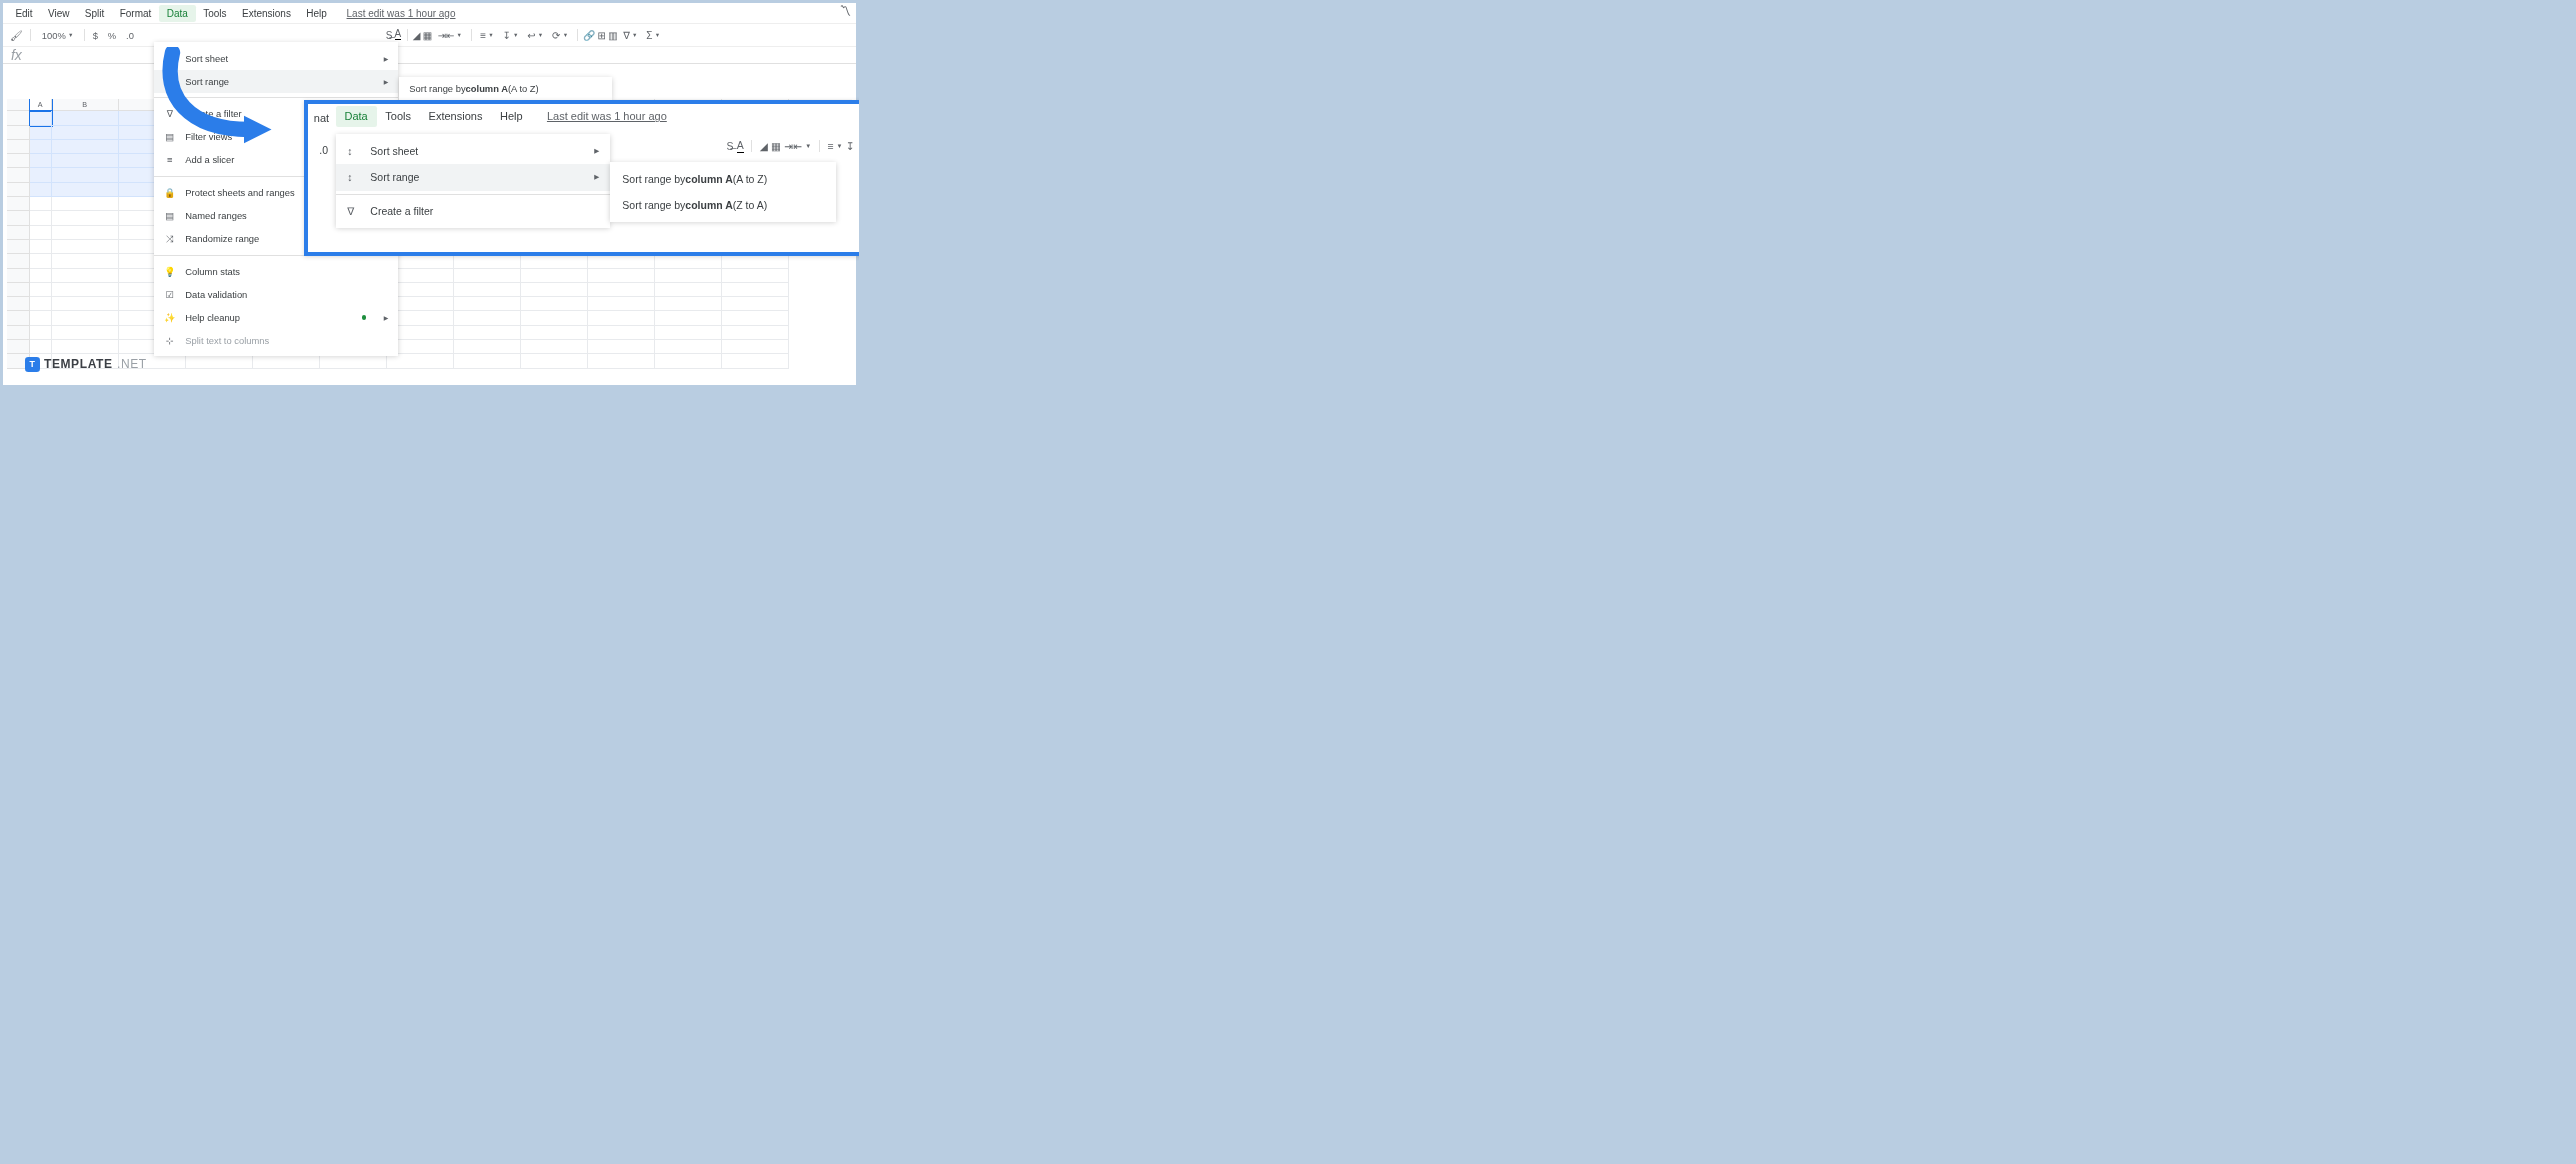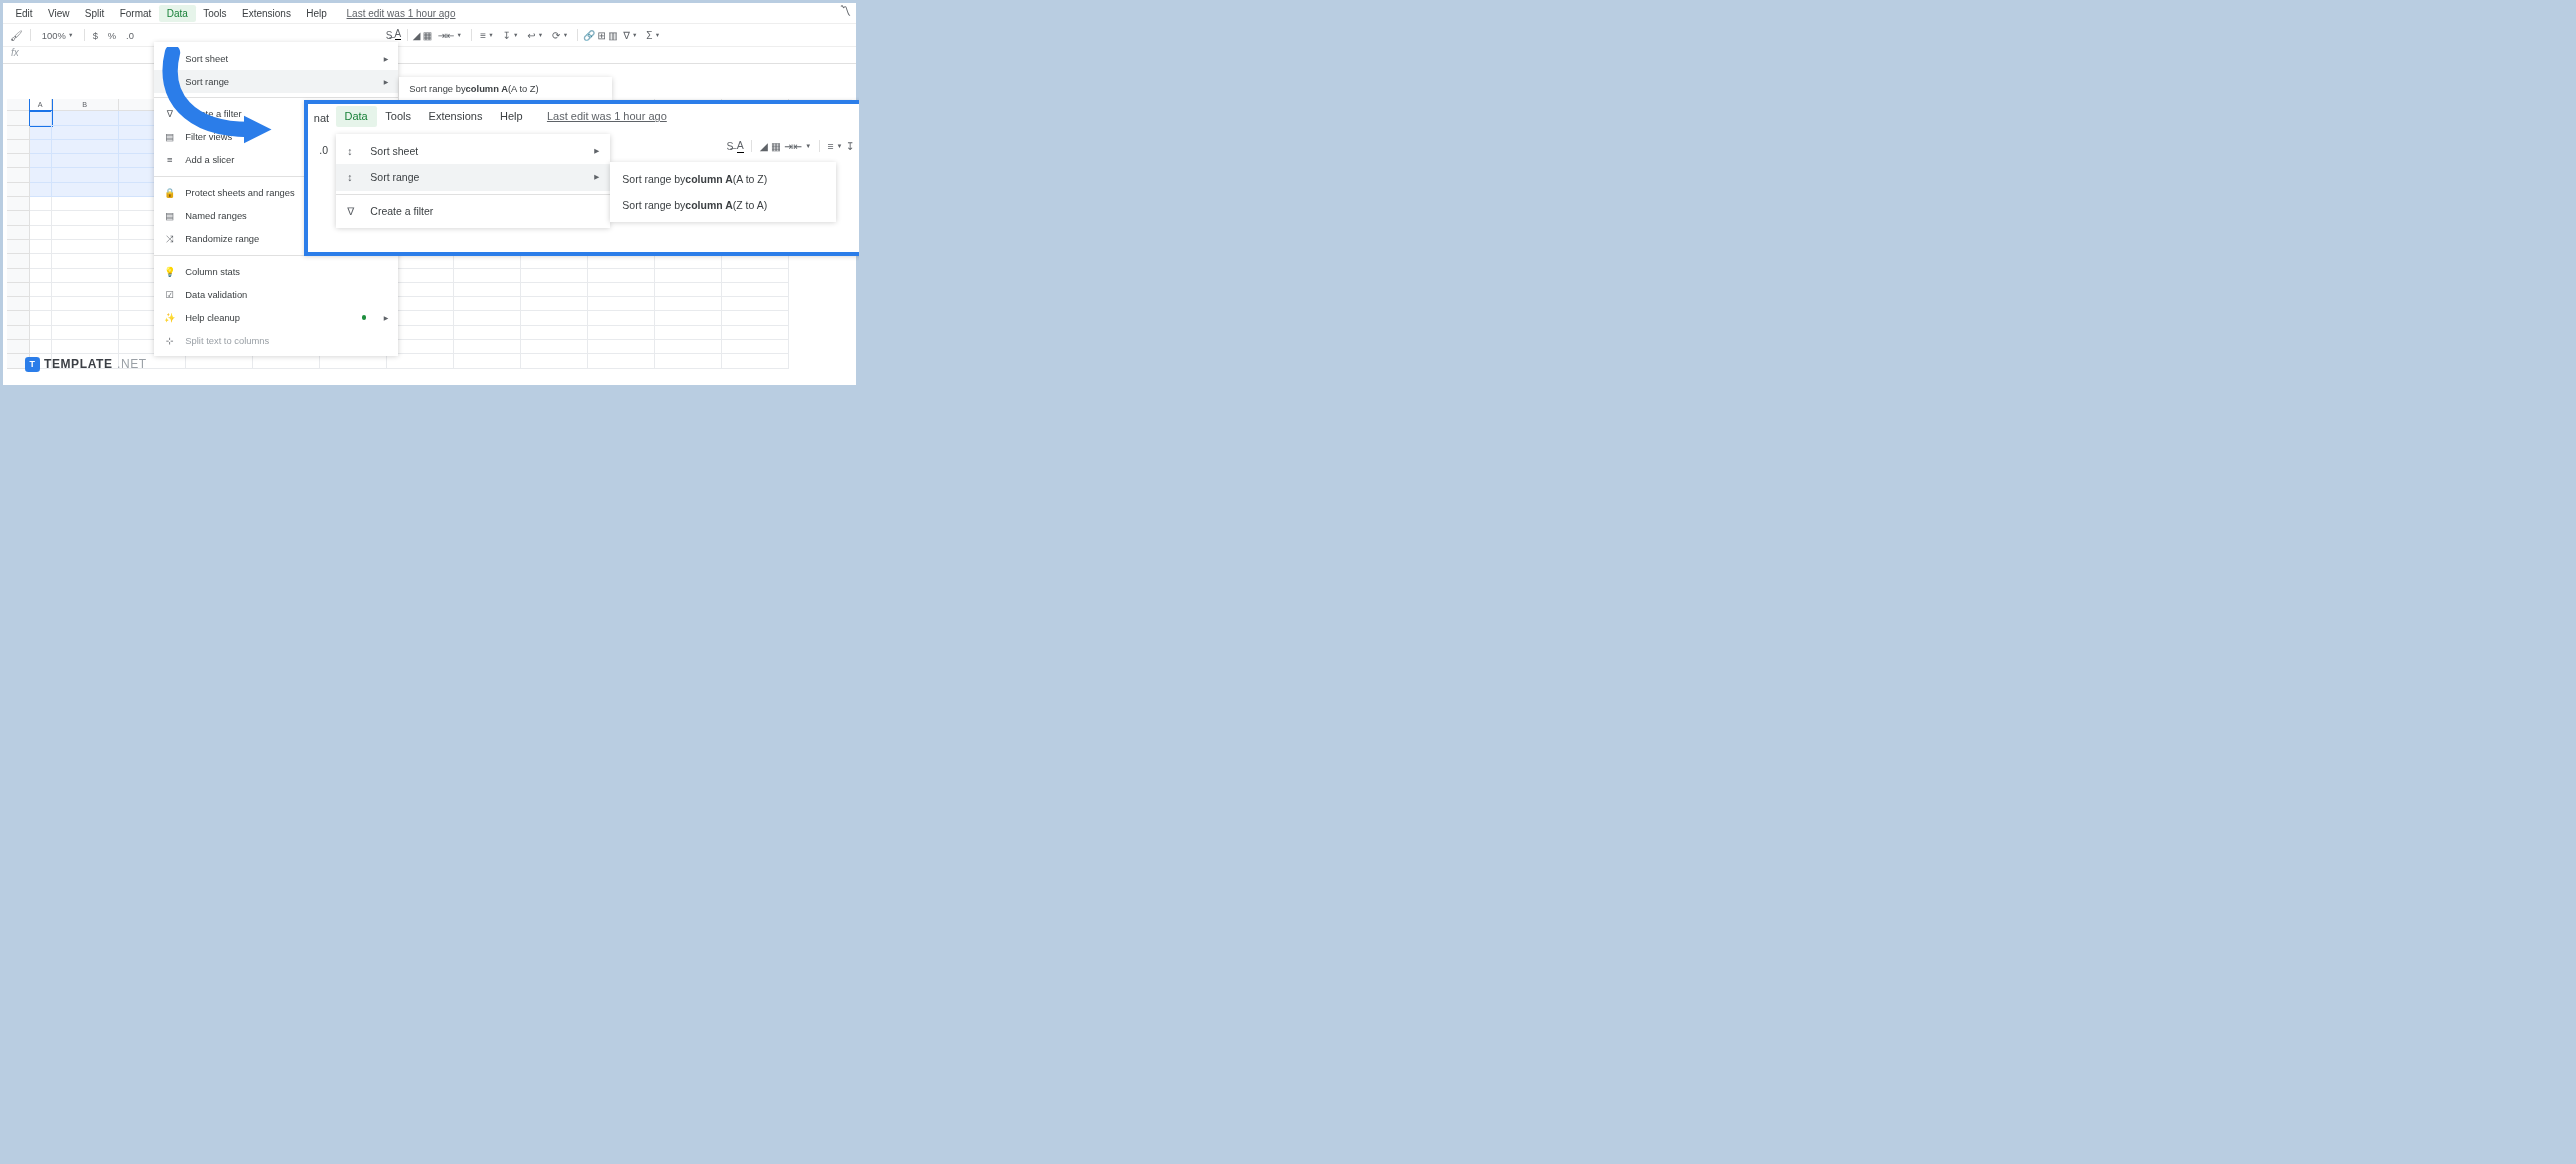--- a/index.html
+++ b/index.html
@@ -18,21 +18,21 @@
 .menubar .last-edit{margin-left:12px;color:#5f6368;text-decoration:underline;font-size:10px}
 
 .toolbar{display:flex;align-items:center;height:22px;border-top:0.6px solid #eee;border-bottom:0.6px solid #eee;padding-left:6.6px;gap:4.4px;color:#5f6368;font-size:9.4px}
 .toolbar .sep{width:0.6px;height:12px;background:#e0e0e0;margin:0 3.3px}
 .toolbar .tbtn{display:flex;align-items:center;gap:2.2px;padding:2.2px 3.3px}
 .toolbar .tbtn .tri{font-size:5.5px;color:#5f6368}
 .toolbar .icon{font-size:10px;color:#5f6368}
 .toolbar .icon.u{border-bottom:1.7px solid #000;padding-bottom:1.1px;line-height:7.7px}
 .tbar-right{display:flex;align-items:center;gap:2.2px}
 
-.fx-row{display:flex;align-items:flex-start;height:15.5px;border-bottom:0.6px solid #e0e0e0;padding-left:7.7px;color:#9aa0a6;font-style:italic;font-size:10px}
+.fx-row{display:flex;align-items:flex-start;height:15.5px;border-bottom:0.6px solid #e0e0e0;padding-left:7.7px;color:#9aa0a6;font-style:italic;font-size:14px}
 .fx-input{flex:1;height:100%}
 
 .grid{position:absolute;left:3.3px;right:3.3px;top:96px;bottom:3.3px;background:#fff;overflow:hidden}
 .colhdr{display:flex;height:12px;background:#f8f9fa;font-size:7.2px;color:#5f6368}
 .colhdr .rownumh{width:22px;border-right:0.6px solid #e0e0e0;border-bottom:0.6px solid #e0e0e0}
 .colhdr .ch{width:66px;text-align:center;border-right:0.6px solid #e0e0e0;border-bottom:0.6px solid #e0e0e0;line-height:12px}
 .rows .r{display:flex;height:14.3px}
 .rows .rn{width:22px;border-right:0.6px solid #e0e0e0;border-bottom:0.6px solid #e0e0e0;background:#f8f9fa;font-size:6.6px;color:#5f6368;text-align:center;line-height:14.3px}
 .rows .c{width:66px;border-right:0.6px solid #e8eaed;border-bottom:0.6px solid #e8eaed}
 .selA1{outline:1.1px solid #1a73e8;outline-offset:-0.6px;width:21px!important;background:#fff!important}

